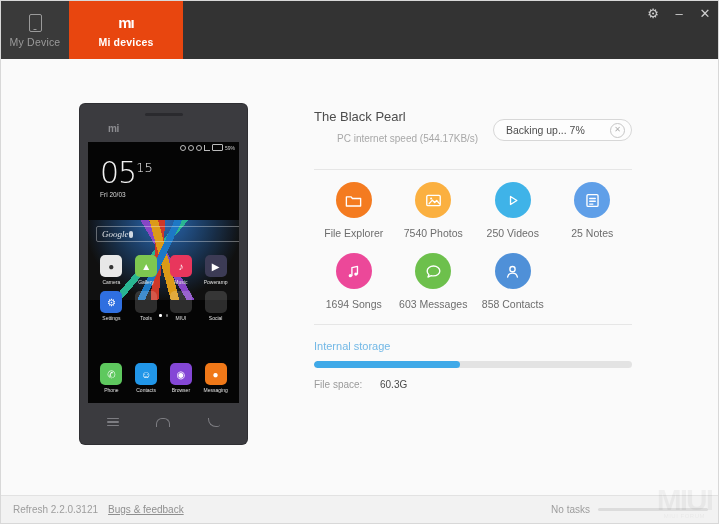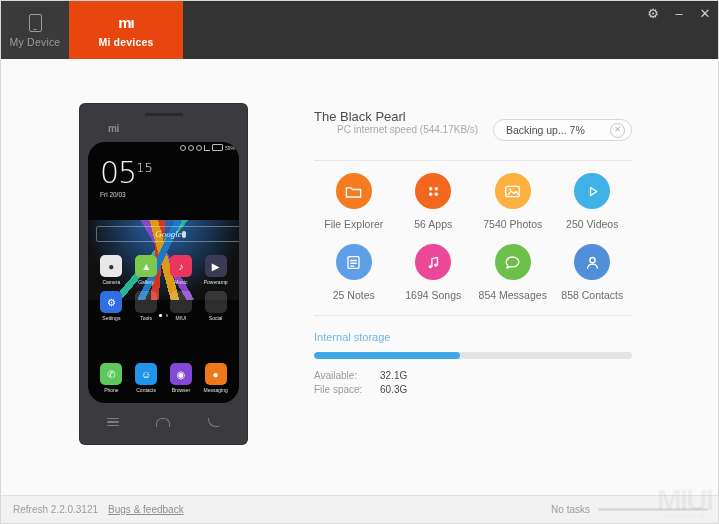--- a/index.html
+++ b/index.html
@@ -154,21 +154,20 @@
     font-weight: bold;
     letter-spacing: -.5px;
   }
   .screen {
     position: absolute;
     top: 38px; left: 8px;
     width: 151px;
     height: 261px;
     background: #050505;
     overflow: hidden;
-    border-radius: 17px;
   }
   .statusbar {
     height: 11px;
     display: flex;
     align-items: center;
     justify-content: flex-end;
     padding-right: 4px;
     gap: 2px;
     font-size: 5px;
     color: #cfcfcf;
@@ -212,21 +211,21 @@
   .searchbar {
     position: absolute;
     top: 84px; left: 8px;
     width: 149px; height: 16px;
     border: 1px solid rgba(255,255,255,.35);
     border-radius: 2px;
     box-sizing: border-box;
     display: flex;
     align-items: center;
     padding: 0 5px;
-    justify-content: center;
+    justify-content: flex-start;
   }
   .google-txt {
     font-family: "Liberation Serif", serif;
     font-size: 9px;
     color: rgba(255,255,255,.85);
     font-style: italic;
   }
   .mic-glyph {
     width: 4px; height: 7px;
     background: rgba(255,255,255,.8);
@@ -353,21 +352,21 @@
   
   .panel {
     position: absolute;
     left: 313px;
     top: 50px;
     width: 318px;
   }
   .device-title {
     font-size: 13px;
     color: #4d4d4d;
-    margin: 0 0 0 0;
+    margin: 0 0 9px 0;
   }
   .device-sub {
     font-size: 10px;
     color: #a8a8a8;
     padding-left: 23px;
   }
   .backup-pill {
     position: absolute;
     right: 0;
     top: 10px;
@@ -700,31 +699,20 @@
       <div class="tiles" id="tiles">
           <div class="tile">
             <div class="tile-circle" style="background: rgb(244, 123, 32);">
               <svg width="19" height="19" viewBox="0 0 24 24" fill="none" stroke="#fff" stroke-width="1.7" stroke-linecap="round" stroke-linejoin="round">
                 <path d="M3 7.5h6l1.6 2H21v9.5H3z"></path>
               </svg>
             </div>
             <div class="tile-label">File Explorer</div>
           </div>
           <div class="tile">
-            <div class="tile-circle" style="background: rgb(244, 103, 31);">
-              <svg width="19" height="19" viewBox="0 0 24 24" fill="none" stroke="#fff" stroke-width="1.7" stroke-linecap="round" stroke-linejoin="round">
-                <circle cx="8.5" cy="8.5" r="2.2" fill="#fff" stroke="none"></circle>
-                <circle cx="15.5" cy="8.5" r="2.2" fill="#fff" stroke="none"></circle>
-                <circle cx="8.5" cy="15.5" r="2.2" fill="#fff" stroke="none"></circle>
-                <circle cx="15.5" cy="15.5" r="2.2" fill="#fff" stroke="none"></circle>
-              </svg>
-            </div>
-            <div class="tile-label">56 Apps</div>
-          </div>
-          <div class="tile">
             <div class="tile-circle" style="background: rgb(251, 176, 64);">
               <svg width="19" height="19" viewBox="0 0 24 24" fill="none" stroke="#fff" stroke-width="1.7" stroke-linecap="round" stroke-linejoin="round">
                 <rect x="3.5" y="5.5" width="17" height="13" rx="1.5"></rect>
                 <path d="M6.5 16l4-4.5 3 3 2.5-2.5 3.5 4"></path>
                 <circle cx="9" cy="9.5" r="1.3" fill="#fff" stroke="none"></circle>
               </svg>
             </div>
             <div class="tile-label">7540 Photos</div>
           </div>
           <div class="tile">
@@ -753,44 +741,40 @@
               </svg>
             </div>
             <div class="tile-label">1694 Songs</div>
           </div>
           <div class="tile">
             <div class="tile-circle" style="background: rgb(109, 192, 76);">
               <svg width="19" height="19" viewBox="0 0 24 24" fill="none" stroke="#fff" stroke-width="1.7" stroke-linecap="round" stroke-linejoin="round">
                 <path d="M12 5c4.4 0 8 2.8 8 6.3s-3.6 6.3-8 6.3c-1 0-2-.15-2.9-.43L5 19l1.2-2.9C4.85 15 4 13.3 4 11.3 4 7.8 7.6 5 12 5z"></path>
               </svg>
             </div>
-            <div class="tile-label">854 Messages</div>
+            <div class="tile-label">603 Messages</div>
           </div>
           <div class="tile">
             <div class="tile-circle" style="background: rgb(79, 144, 216);">
               <svg width="19" height="19" viewBox="0 0 24 24" fill="none" stroke="#fff" stroke-width="1.7" stroke-linecap="round" stroke-linejoin="round">
                 <circle cx="12" cy="9" r="3.3"></circle>
                 <path d="M5.8 19c.7-3.2 3.3-5 6.2-5s5.5 1.8 6.2 5"></path>
               </svg>
             </div>
             <div class="tile-label">858 Contacts</div>
           </div>
         </div>
 
       <div class="hr"></div>
 
       <div class="storage-title">Internal storage</div>
       <div class="bar-track">
         <div class="bar-fill" id="bar-fill" style="width: 46%;"></div>
       </div>
       <div class="storage-rows">
-        <div class="row">
-          <span class="k">Available:</span>
-          <span class="v">32.1G</span>
-        </div>
         <div class="row">
           <span class="k">File space:</span>
           <span class="v">60.3G</span>
         </div>
       </div>
     </div>
   </div>
 
   <div class="statusbar-bottom">
     <span class="ver">Refresh 2.2.0.3121</span>

